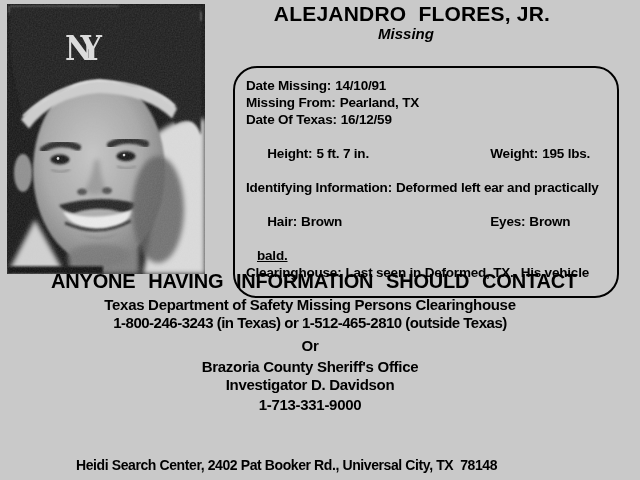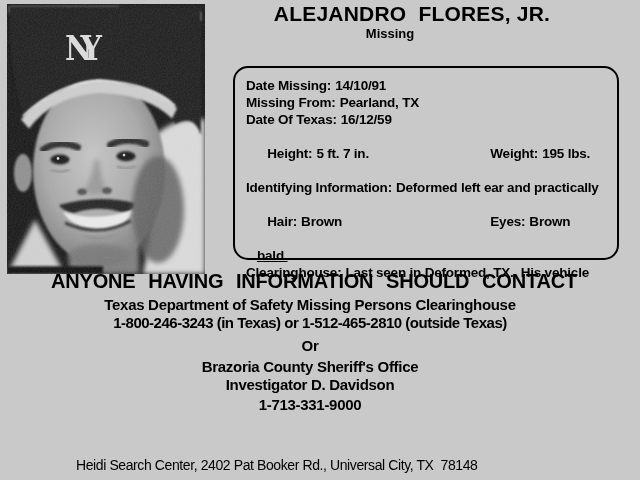--- a/index.html
+++ b/index.html
@@ -16,28 +16,28 @@
   .photo{position:absolute;left:7px;top:4px;width:198px;height:270px;}
   .photo svg{display:block;width:100%;height:100%;}
 
   
   .title{
     position:absolute;left:206px;top:2px;width:412px;
     text-align:center;font-size:21px;line-height:24px;font-weight:bold;
     white-space:pre;letter-spacing:0.2px;
   }
   .subtitle{
-    position:absolute;left:184px;top:26px;width:412px;
-    text-align:center;font-size:13px;line-height:16px;font-weight:bold;white-space:pre;
+    position:absolute;left:200px;top:26px;width:412px;
+    text-align:center;font-size:15px;line-height:16px;font-weight:bold;white-space:pre;font-style:italic;
   }
 
   
   .details-box{
-    position:absolute;left:233px;top:66px;width:386px;height:194px;
-    border:2px solid #000;border-radius:15px;
+    position:absolute;left:233px;top:66px;width:386px;height:232px;
+    border:2px solid #000;border-radius:24px;
     padding:9px 6px 0 11px;
   }
   .dl{
     font-size:13.5px;line-height:17px;font-weight:bold;
     white-space:pre;letter-spacing:-0.2px;
   }
   .dl .lab{margin-right:4px;}
   .dl .c1{display:inline-block;width:223px;}
   .dl.indent{padding-left:11px;text-decoration:underline;}
 
@@ -55,21 +55,21 @@
   .l-org1{top:296px;}
   .l-phones1{top:314px;letter-spacing:-0.5px;}
   .l-or{top:337px;}
   .l-org2{top:358px;}
   .l-investigator{top:376px;}
   .l-phone2{top:396px;}
 
   
   .footer{
     position:absolute;left:76px;top:457px;
-    font-size:14px;line-height:16px;font-weight:normal;
+    font-size:14px;line-height:16px;font-weight:bold;
     white-space:pre;letter-spacing:-0.4px;
   }
 </style>
 </head>
 <body>
 
 <div class="poster" style="background: rgb(201, 201, 201); color: rgb(0, 0, 0);">
 
   <div class="photo">
     <svg viewBox="0 0 198 243" preserveAspectRatio="none">

